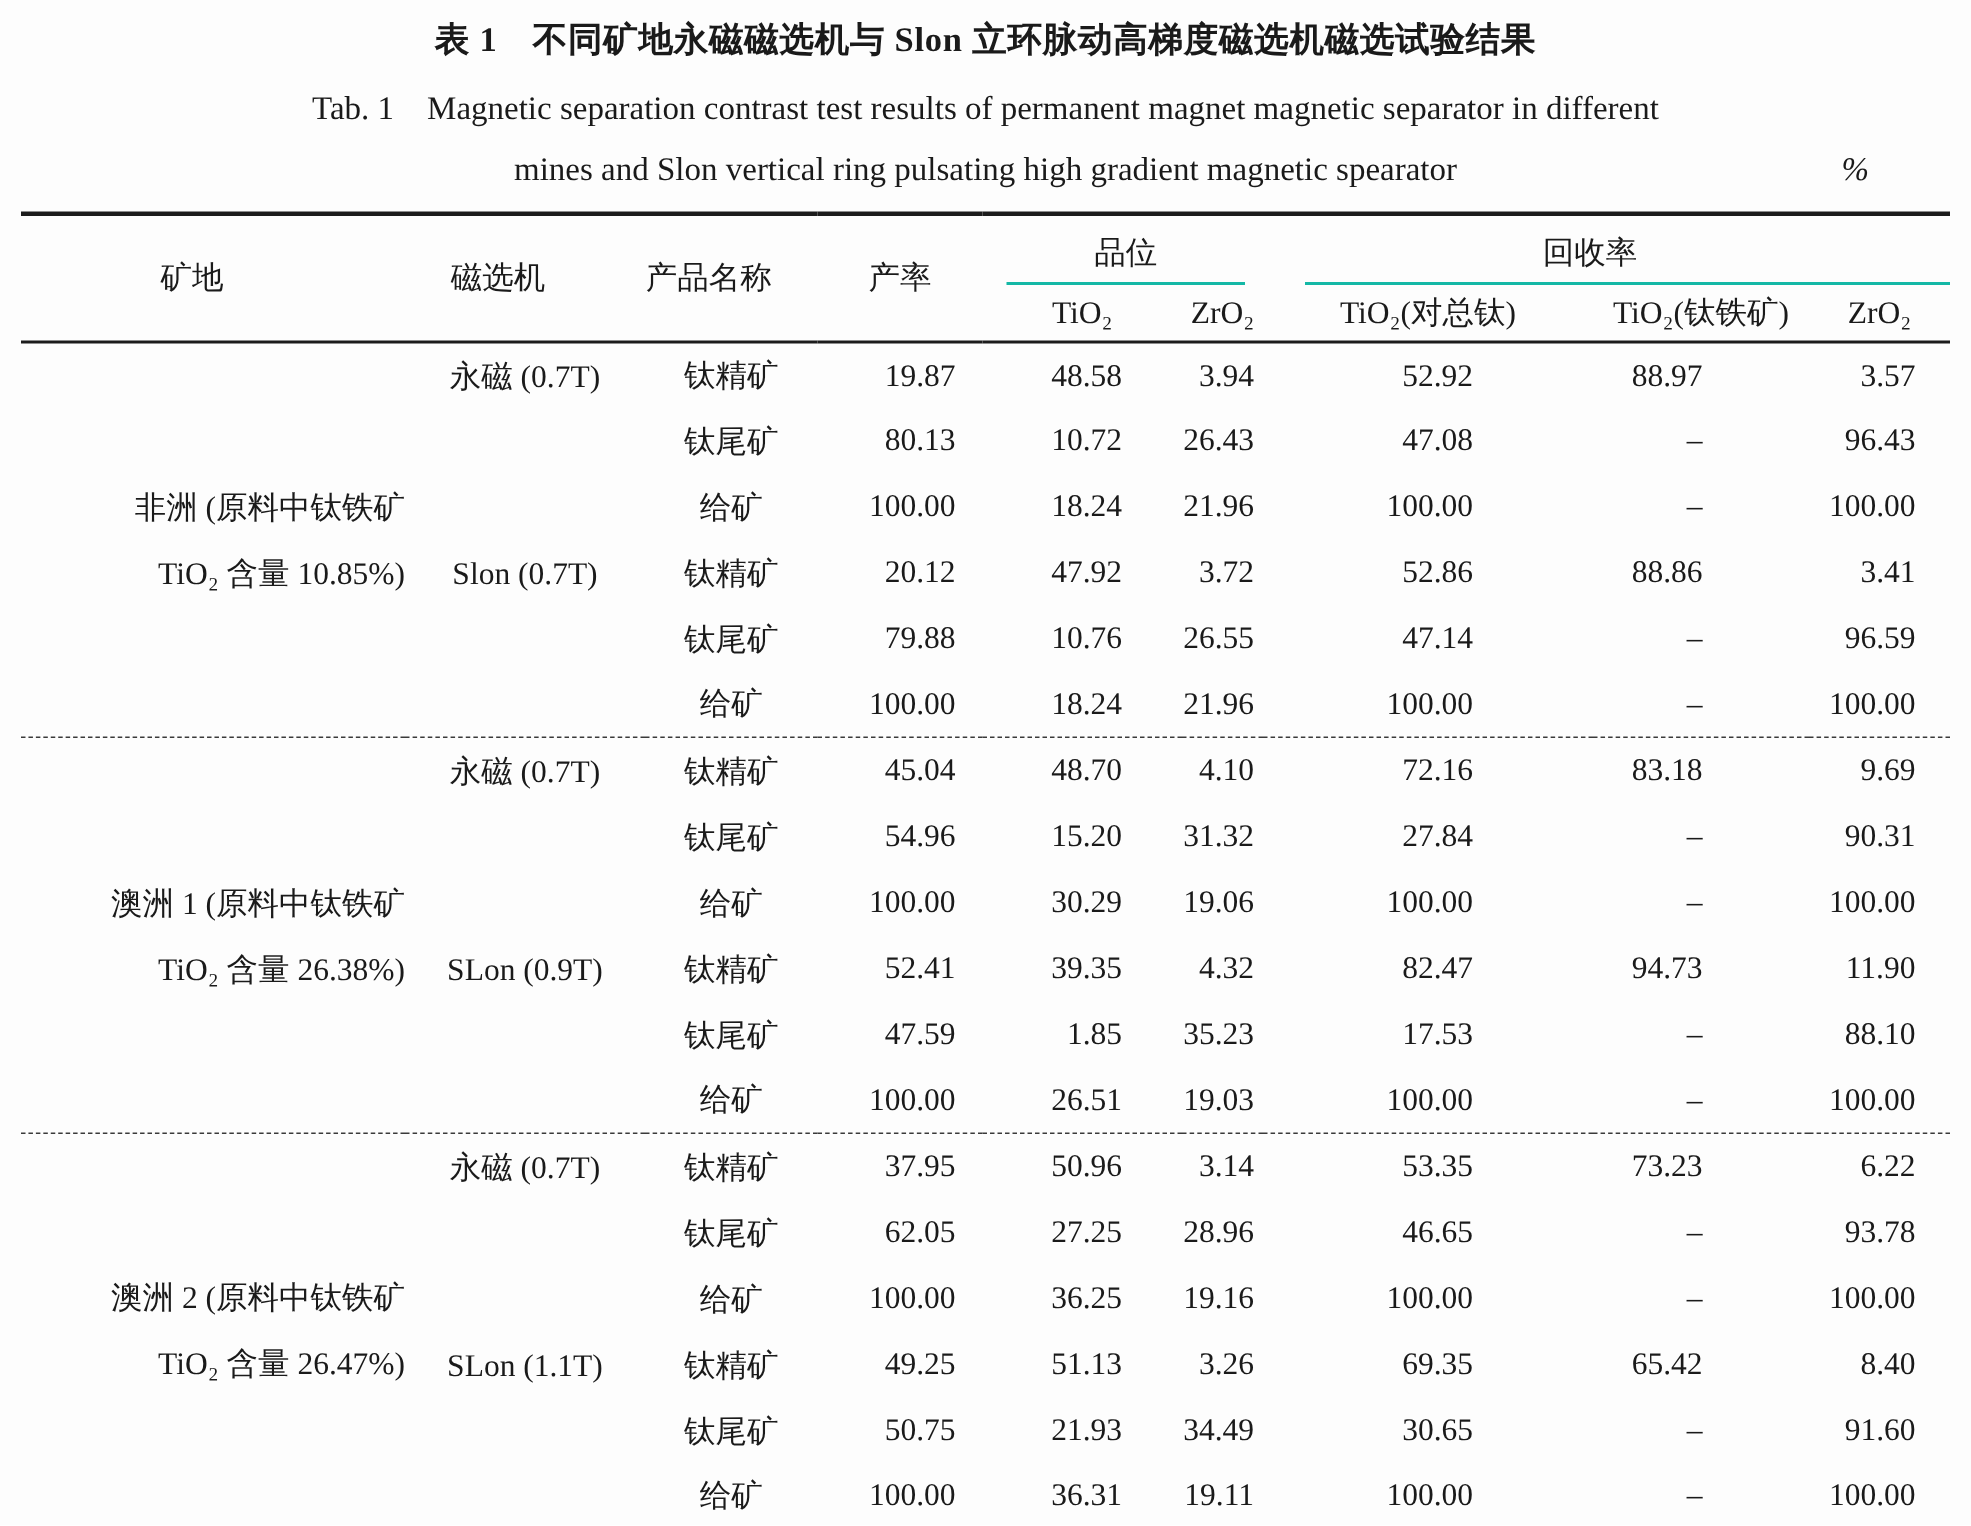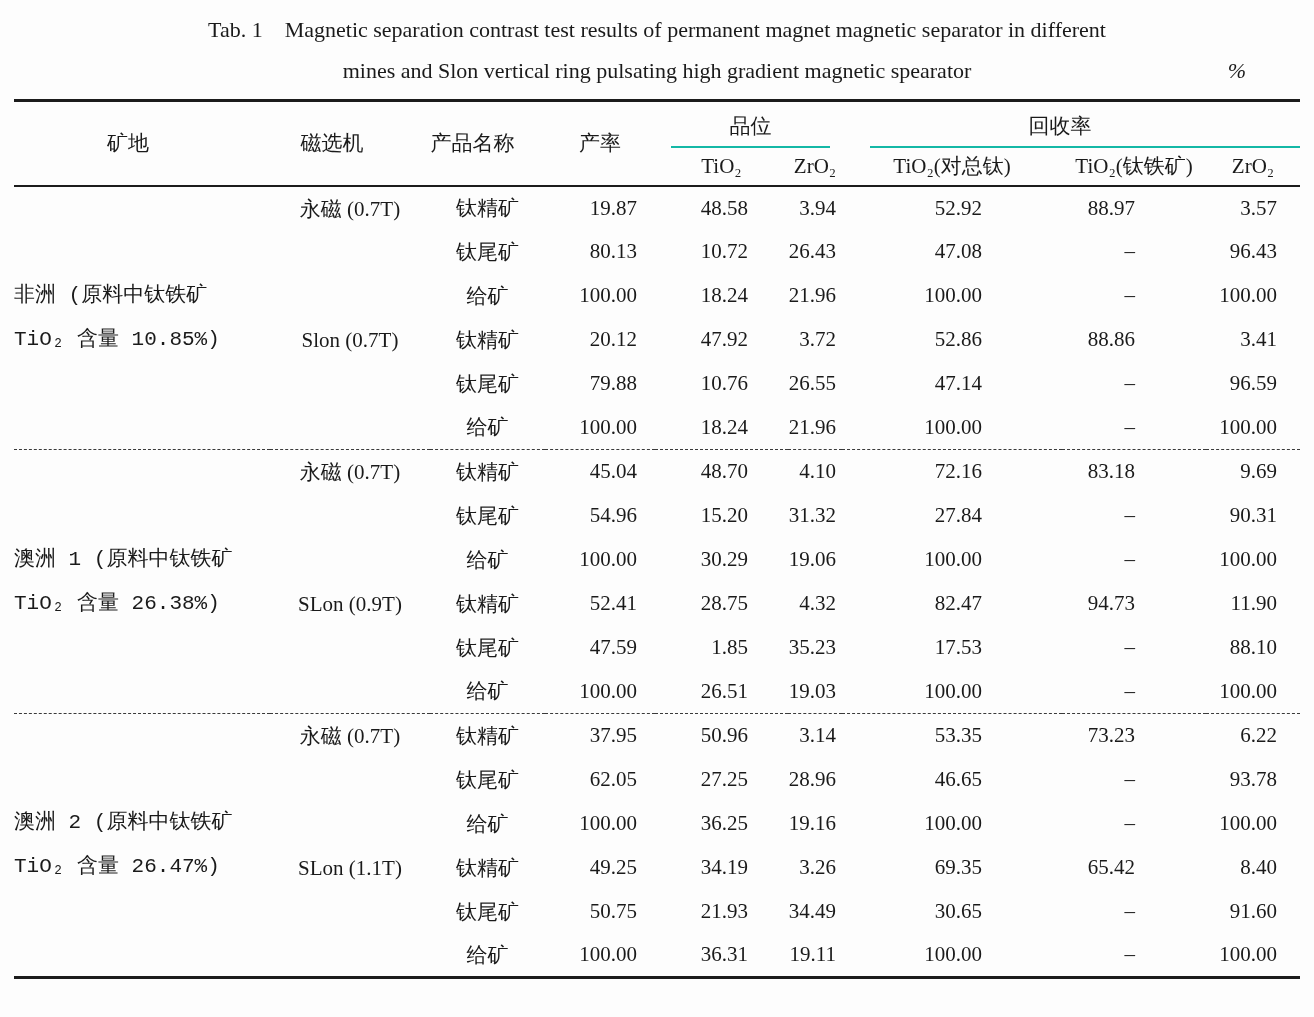--- a/index.html
+++ b/index.html
@@ -50,38 +50,39 @@
   .group-cell { vertical-align:bottom; }
   .group-inner {
     border-bottom:2px solid #14b8a6;
     padding-bottom:6px;
     text-align:center;
   }
   .gi-grade { margin:0 12px 0 16px; }
   .gi-rec   { margin:0 0 0 28px; padding-right:50px; }
   .sub { border-bottom:2px solid #1c1c1c; text-align:center; vertical-align:middle; }
   tbody tr { height:44px; }
-  td.mine { text-align:left; vertical-align:middle;font-family:Liberation Mono, monospace; }
+  td.mine { text-align:right; vertical-align:middle; }
   td.mine div { line-height:44px; }
   td.sep  { text-align:center; vertical-align:top; line-height:44px; }
   td.prod { text-align:center; vertical-align:middle; }
   td.num  { text-align:right; vertical-align:middle; }
   .c-yield { padding-right:18px; }
   .c-tio2  { padding-right:40px; }
   .c-zro2  { padding-right:6px;margin-left:17px; }
   .c-rt    { padding-right:80px; }
   .c-ri    { padding-right:71px; }
   .c-rz    { padding-right:23px; }
   tr.block-start td { border-top:1px dashed #3a3a3a; }
 </style>
 </head>
 <body>
 
 <div class="page">
 
+  <div class="caption-zh">表 1　不同矿地永磁磁选机与 Slon 立环脉动高梯度磁选机磁选试验结果</div>
   <div class="caption-en">Tab. 1　Magnetic separation contrast test results of permanent magnet magnetic separator in different</div>
   <div class="caption-en caption-en2">
     <span>mines and Slon vertical ring pulsating high gradient magnetic spearator</span>
     <span class="unit">%</span>
   </div>
 
   <table class="results">
     <colgroup>
       <col style="width:256px">
         <col style="width:160px">
@@ -206,21 +207,21 @@
         <td class="num c-tio2">30.29</td>
         <td class="num c-zro2">19.06</td>
         <td class="num c-rt">100.00</td>
         <td class="num c-ri">–</td>
         <td class="num c-rz">100.00</td>
       </tr>
       <tr>
         <td class="sep" rowspan="3">SLon (0.9T)</td>
         <td class="prod">钛精矿</td>
         <td class="num c-yield">52.41</td>
-        <td class="num c-tio2">28.75</td>
+        <td class="num c-tio2">39.35</td>
         <td class="num c-zro2">4.32</td>
         <td class="num c-rt">82.47</td>
         <td class="num c-ri">94.73</td>
         <td class="num c-rz">11.90</td>
       </tr>
       <tr>
         <td class="prod">钛尾矿</td>
         <td class="num c-yield">47.59</td>
         <td class="num c-tio2">1.85</td>
         <td class="num c-zro2">35.23</td>
@@ -267,21 +268,21 @@
         <td class="num c-tio2">36.25</td>
         <td class="num c-zro2">19.16</td>
         <td class="num c-rt">100.00</td>
         <td class="num c-ri">–</td>
         <td class="num c-rz">100.00</td>
       </tr>
       <tr>
         <td class="sep" rowspan="3">SLon (1.1T)</td>
         <td class="prod">钛精矿</td>
         <td class="num c-yield">49.25</td>
-        <td class="num c-tio2">34.19</td>
+        <td class="num c-tio2">51.13</td>
         <td class="num c-zro2">3.26</td>
         <td class="num c-rt">69.35</td>
         <td class="num c-ri">65.42</td>
         <td class="num c-rz">8.40</td>
       </tr>
       <tr>
         <td class="prod">钛尾矿</td>
         <td class="num c-yield">50.75</td>
         <td class="num c-tio2">21.93</td>
         <td class="num c-zro2">34.49</td>

